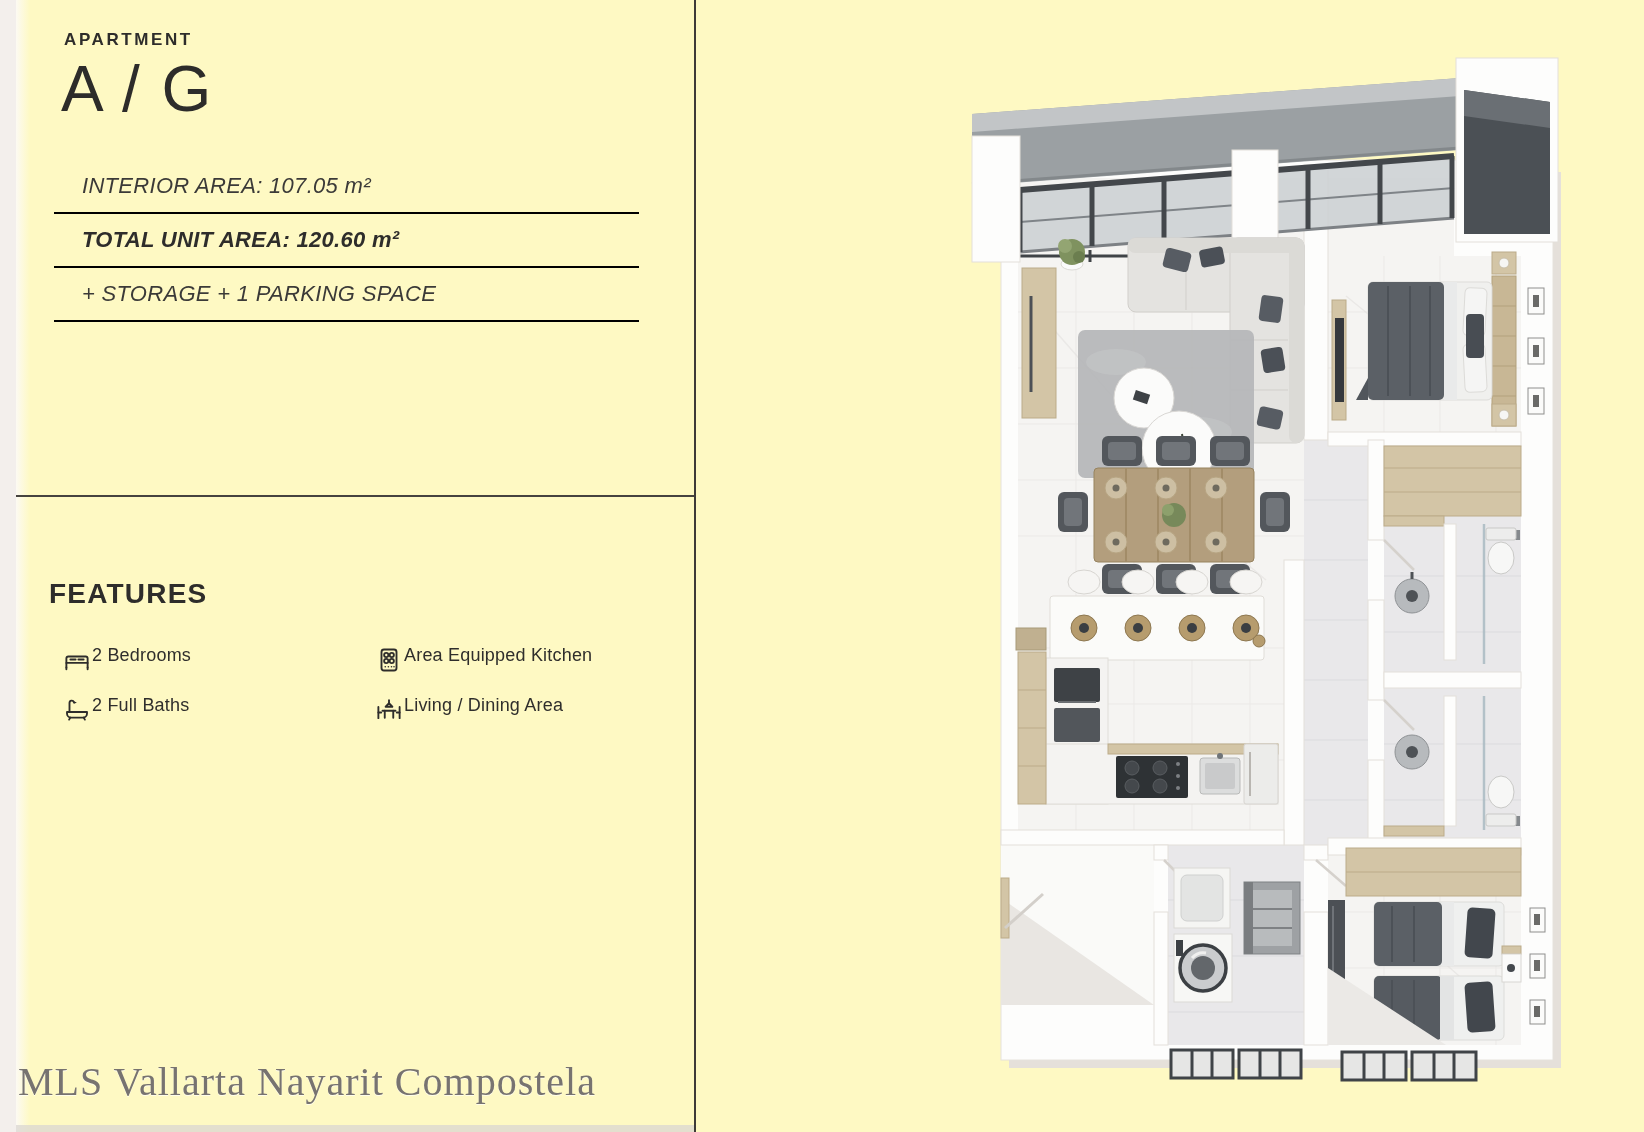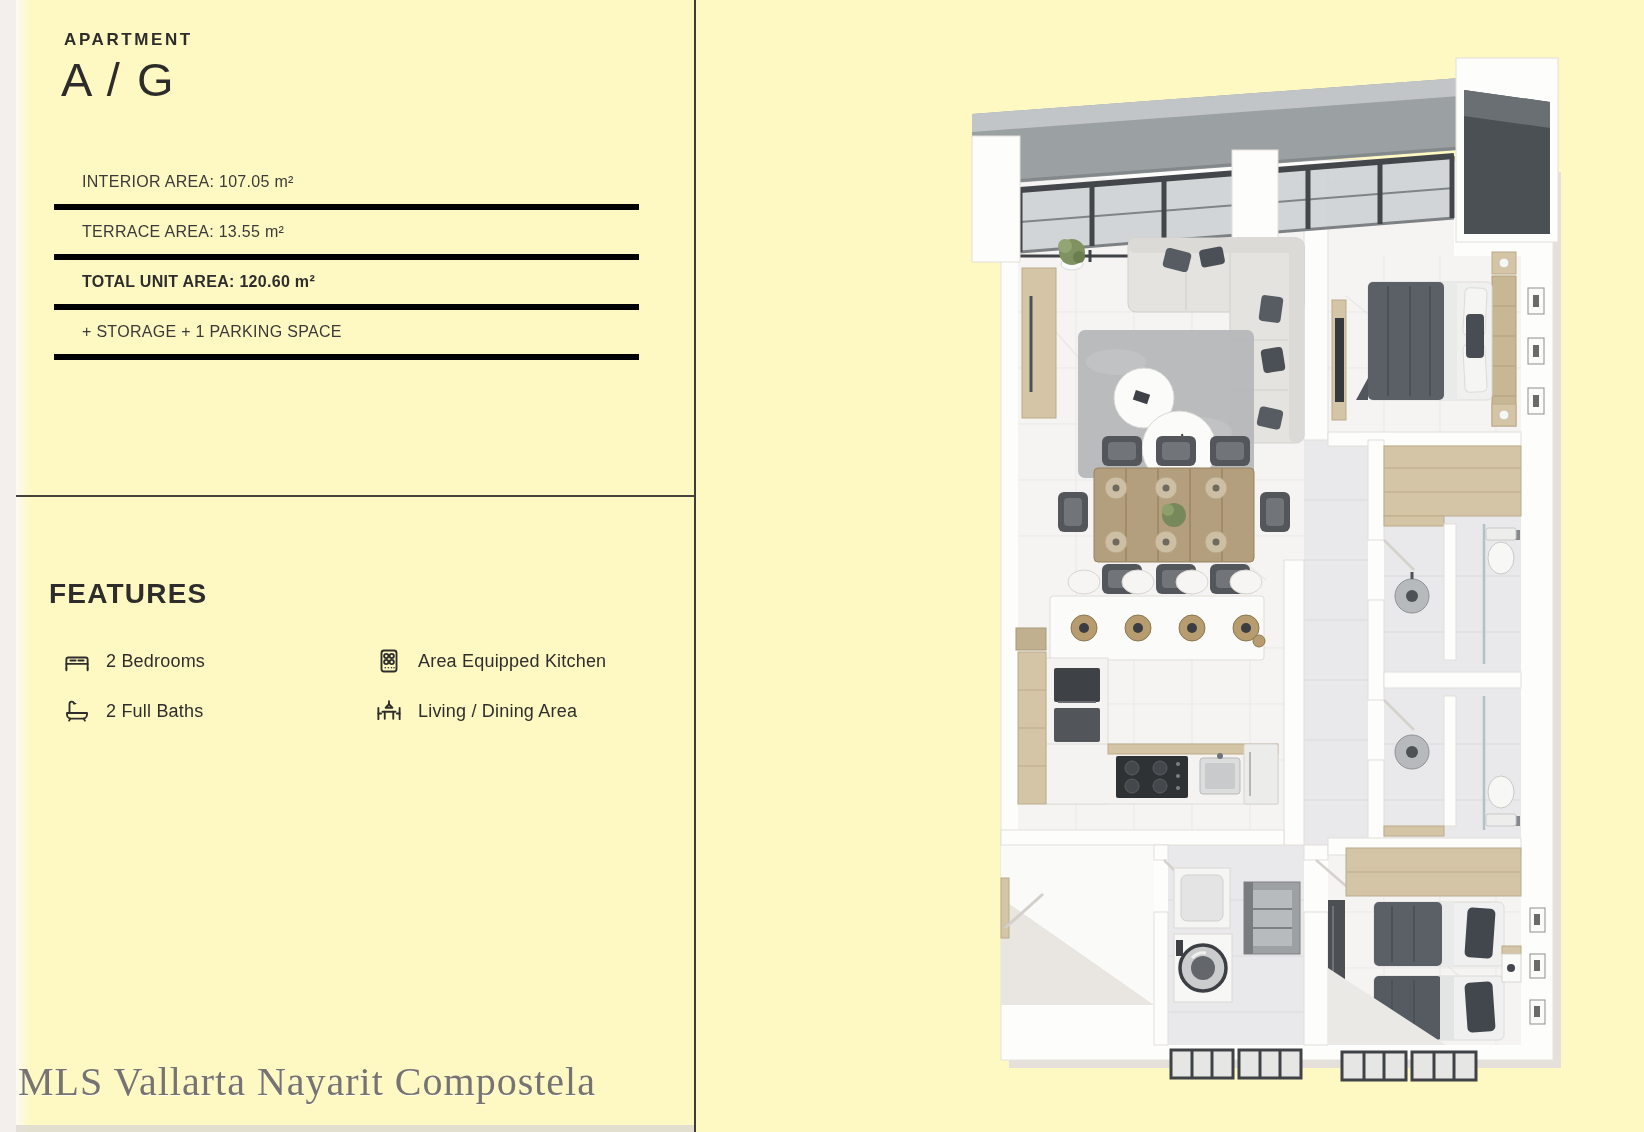--- a/index.html
+++ b/index.html
@@ -4,33 +4,33 @@
 <style>
   html,body{margin:0;padding:0;background:#f3efec;}
   .page{position:relative;width:1644px;height:1132px;background:#fef9c3;overflow:hidden;
         font-family:"Liberation Sans",sans-serif;color:#2f2e2c;margin-left:16px;}
   .page::before{content:"";position:absolute;left:0;top:0;width:14px;height:100%;
         background:linear-gradient(90deg,rgba(252,250,248,.9),rgba(252,250,248,0));pointer-events:none;}
   
   .info-panel{position:absolute;left:0;top:0;width:679px;height:1132px;}
   .apt-label{position:absolute;left:48px;top:30px;font-size:17px;font-weight:700;
         letter-spacing:2.6px;color:#2e2d2b;}
-  .apt-title{position:absolute;left:45px;top:54px;font-size:47px;font-weight:400;
+  .apt-title{position:absolute;left:45px;top:54px;font-size:64px;font-weight:400;
         letter-spacing:2px;color:#2d2c2a;line-height:1.1;}
   .specs{position:absolute;left:38px;top:160px;width:585px;}
-  .spec-row{padding:13px 0 13px 28px;border-bottom:6px solid #000000;
-        font-size:16px;letter-spacing:.3px;color:#3b3a38;}
+  .spec-row{padding:13px 0 13px 28px;border-bottom:2px solid #000000;
+        font-size:22px;letter-spacing:.3px;color:#3b3a38;font-style:italic;}
   .spec-row.em .spec-text{font-weight:700;color:#2e2d2b;}
   .divider-h{position:absolute;left:0;top:495px;width:679px;height:2px;background:#46433f;}
   .features-title{position:absolute;left:33px;top:578px;font-size:28px;font-weight:700;
         letter-spacing:1.2px;margin:0;color:#2e2d2b;}
   .feat-col{position:absolute;top:645px;}
   .feat-col.c1{left:46px;width:300px;}
   .feat-col.c2{left:358px;width:300px;}
-  .feat{display:flex;align-items:center;gap:14px;height:32px;margin-bottom:18px;}
+  .feat{display:flex;align-items:flex-start;height:32px;margin-bottom:18px;}
   .ficon{width:30px;height:30px;flex:0 0 30px;display:inline-flex;align-items:center;justify-content:center;}
   .ficon svg{width:30px;height:30px;}
   .flabel{font-size:18px;color:#2f2e2c;letter-spacing:.2px;}
   .watermark{position:absolute;left:2px;top:1058px;font-family:"Liberation Serif",serif;
         font-size:40px;letter-spacing:1px;color:#777370;text-shadow:0 1px 0 rgba(255,255,255,.65);}
   .bottom-strip{position:absolute;left:0;top:1125px;width:679px;height:7px;background:#d9d5d1;opacity:.75;}
   
   .divider-v{position:absolute;left:678px;top:0;width:2px;height:1132px;background:#3e3b38;}
   
   .plan{position:absolute;left:0;top:0;width:1644px;height:1132px;pointer-events:none;}
@@ -47,23 +47,20 @@
 
 <div class="page">
 
   <aside class="info-panel">
     <div class="apt-label">APARTMENT</div>
     <div class="apt-title">A / G</div>
 
     <div class="specs">
       <div class="spec-row">
         <span class="spec-text">INTERIOR AREA: 107.05 m²</span>
-      </div>
-      <div class="spec-row">
-        <span class="spec-text">TERRACE AREA: 13.55 m²</span>
       </div>
       <div class="spec-row em">
         <span class="spec-text">TOTAL UNIT AREA: 120.60 m²</span>
       </div>
       <div class="spec-row">
         <span class="spec-text">+ STORAGE + 1 PARKING SPACE</span>
       </div>
     </div>
 
     <div class="divider-h"></div>

